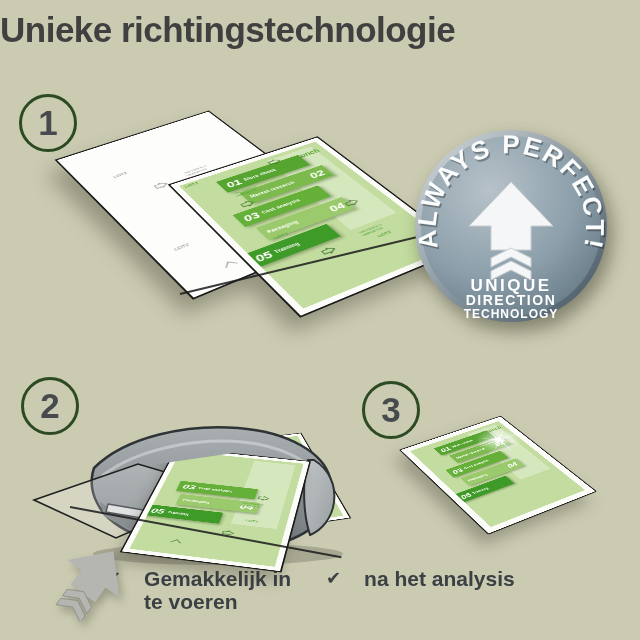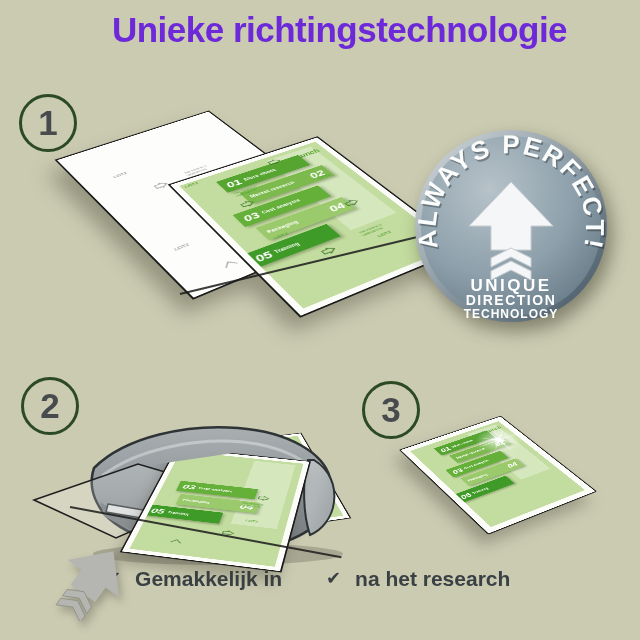--- a/index.html
+++ b/index.html
@@ -1,21 +1,21 @@
 <!DOCTYPE html>
 <html><head>
 <meta charset="utf-8">
 <style>
   html,body{margin:0;padding:0;width:640px;height:640px;background:#cbcbb2;
     font-family:"Liberation Sans",sans-serif;-webkit-font-smoothing:antialiased;}
   .poster{position:relative;width:640px;height:640px;background:#cbcbb2;overflow:hidden;}
 
   
-  .title{position:absolute;top:10px;left:0;right:0;text-align:center;margin:0;
-    font-size:35px;font-weight:bold;color:#6d28d9;letter-spacing:-0.5px;padding-left:39px;}
+  .title{position:absolute;top:10px;left:0;right:0;text-align:left;margin:0;
+    font-size:35px;font-weight:bold;color:#404040;letter-spacing:-0.5px;}
 
   
   .circle{position:absolute;width:52px;height:52px;border:3px solid #2c4a23;border-radius:50%;
     display:flex;align-items:center;justify-content:center;
     font-size:35px;font-weight:bold;color:#474b4e;background:transparent;}
 
   
   .doc{position:absolute;width:170px;height:240px;transform-origin:50% 50%;}
   .pouch{position:absolute;inset:-9px;background:#fcfcf9;border:2px solid #1b1b1b;}
   .pouch.thick{inset:-13px;border-radius:3px;}
@@ -77,21 +77,21 @@
   .sparkle .r0{transform:translateX(-50%);}
   .sparkle .r90{transform:translateX(-50%) rotate(90deg);}
   .sparkle .r45{transform:translateX(-50%) rotate(45deg);height:70%;top:15%;}
   .sparkle .r135{transform:translateX(-50%) rotate(135deg);height:70%;top:15%;}
 
   
   .badge{position:absolute;left:413px;top:128px;width:196px;height:196px;z-index:9;
     filter:drop-shadow(5px 9px 9px rgba(40,40,25,0.45));}
 
   
-  .cl-item{position:absolute;display:flex;align-items:flex-start;gap:14px;}
+  .cl-item{position:absolute;display:flex;align-items:flex-start;gap:23px;}
   .check{font-family:"DejaVu Sans",sans-serif;font-size:18px;font-weight:bold;color:#3a4144;
     line-height:1.2;}
   .cl-lines{font-size:21px;font-weight:bold;color:#3a4144;line-height:1.1;}
 </style>
 </head>
 <body>
 
 <div class="poster">
 
   <h1 class="title">Unieke richtingstechnologie</h1>
@@ -348,23 +348,24 @@
             <span class="ray r135"></span>
         </div>
       </div>
     </div>
   </div>
 
   <div class="cl-item" style="left:106px;top:567px;">
     <span class="check">✔</span>
     <div class="cl-lines">
       <div>Gemakkelijk in</div>
+      <div>te voeren</div>
     </div>
   </div>
 
   <div class="cl-item" style="left:326px;top:567px;">
     <span class="check">✔</span>
     <div class="cl-lines">
-      <div>na het research</div>
+      <div>na het analysis</div>
     </div>
   </div>
 
 </div>
 
 </body></html>

